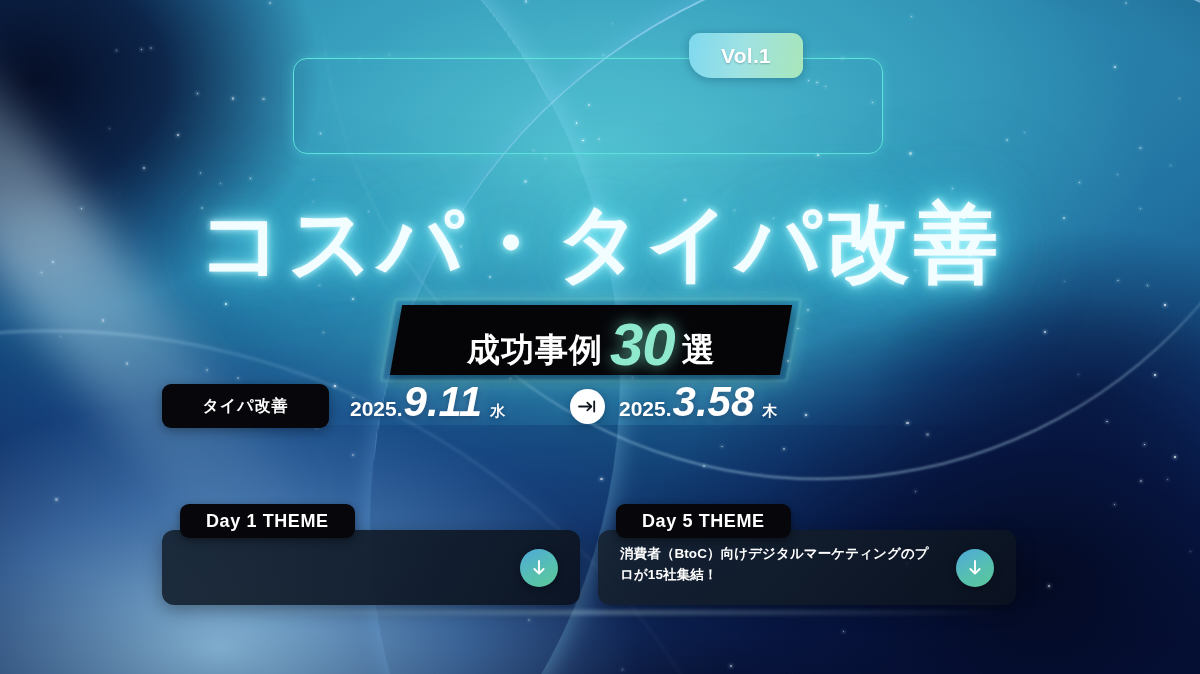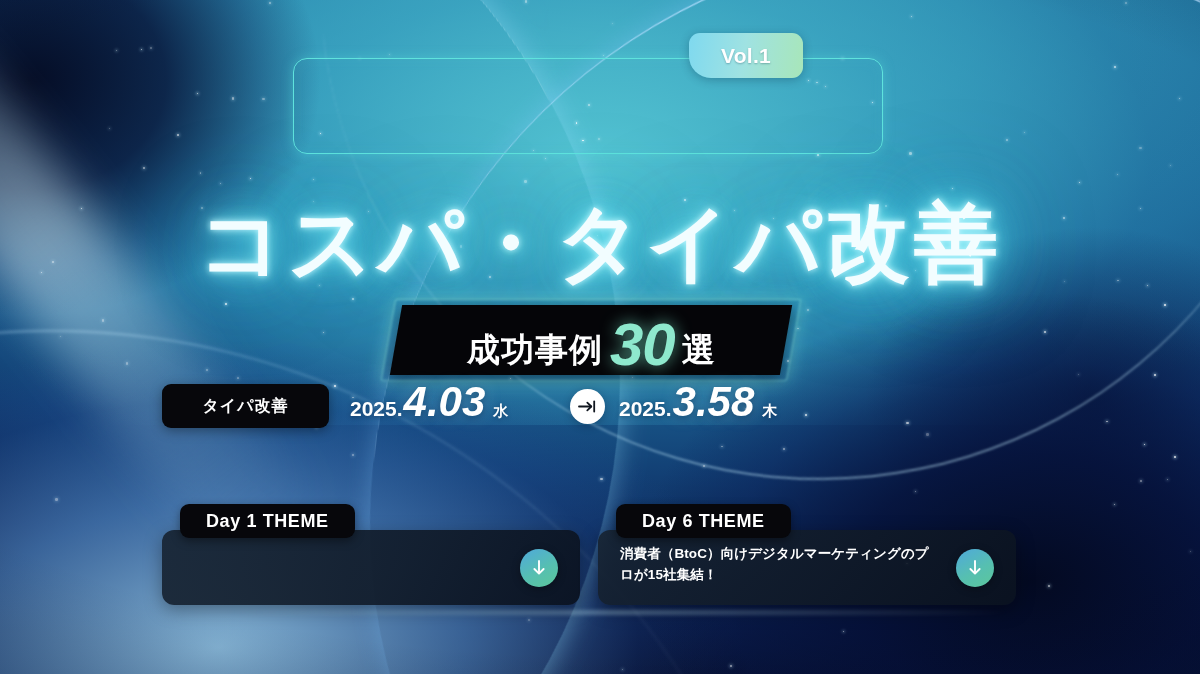--- a/index.html
+++ b/index.html
@@ -431,21 +431,21 @@
         </div>
       </div>
     </div>
 
     <div class="free-pill">
       <span>タイパ改善</span>
     </div>
 
     <div class="date-block date-1">
       <span class="d-year">2025.</span>
-      <span class="d-big">4.03</span>
+      <span class="d-big">9.11</span>
       <span class="d-dow">水</span>
     </div>
 
     <div class="arrow-circle">
       <svg width="19" height="15" viewBox="0 0 19 15" aria-hidden="true">
         <path d="M1 7.5 H13" stroke="#10161f" stroke-width="1.8" stroke-linecap="round" fill="none"></path>
         <path d="M9.3 3.6 L13.3 7.5 L9.3 11.4" stroke="#10161f" stroke-width="1.8" stroke-linecap="round" stroke-linejoin="round" fill="none"></path>
         <path d="M16.2 2.4 V12.6" stroke="#10161f" stroke-width="1.8" stroke-linecap="round" fill="none"></path>
       </svg>
     </div>
@@ -464,21 +464,21 @@
       <div class="dl-btn">
         <svg width="16" height="18" viewBox="0 0 16 18" aria-hidden="true">
           <path d="M8 2 V14" stroke="#ffffff" stroke-width="1.9" stroke-linecap="round" fill="none"></path>
           <path d="M3.4 10 L8 14.6 L12.6 10" stroke="#ffffff" stroke-width="1.9" stroke-linecap="round" stroke-linejoin="round" fill="none"></path>
         </svg>
       </div>
     </div>
 
     <div class="card card-2">
       <div class="card-pill">
-        <span>Day 6 THEME</span>
+        <span>Day 5 THEME</span>
       </div>
       <div class="card-text">消費者（BtoC）向けデジタルマーケティングのプロが15社集結！</div>
       <div class="dl-btn">
         <svg width="16" height="18" viewBox="0 0 16 18" aria-hidden="true">
           <path d="M8 2 V14" stroke="#ffffff" stroke-width="1.9" stroke-linecap="round" fill="none"></path>
           <path d="M3.4 10 L8 14.6 L12.6 10" stroke="#ffffff" stroke-width="1.9" stroke-linecap="round" stroke-linejoin="round" fill="none"></path>
         </svg>
       </div>
     </div>
 

